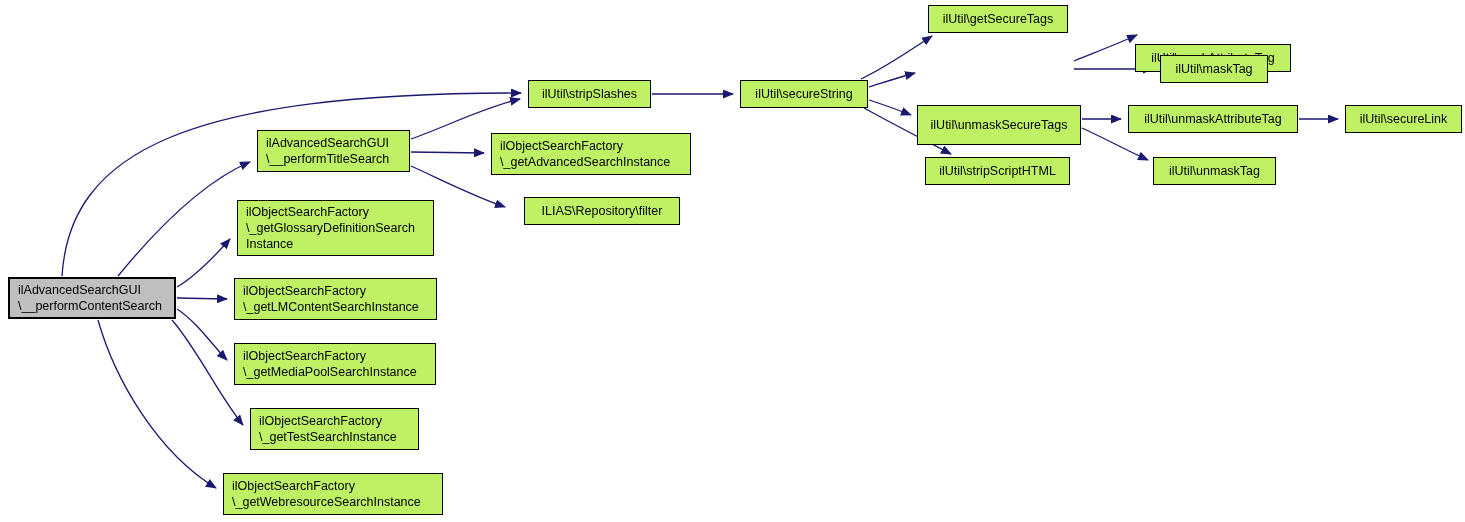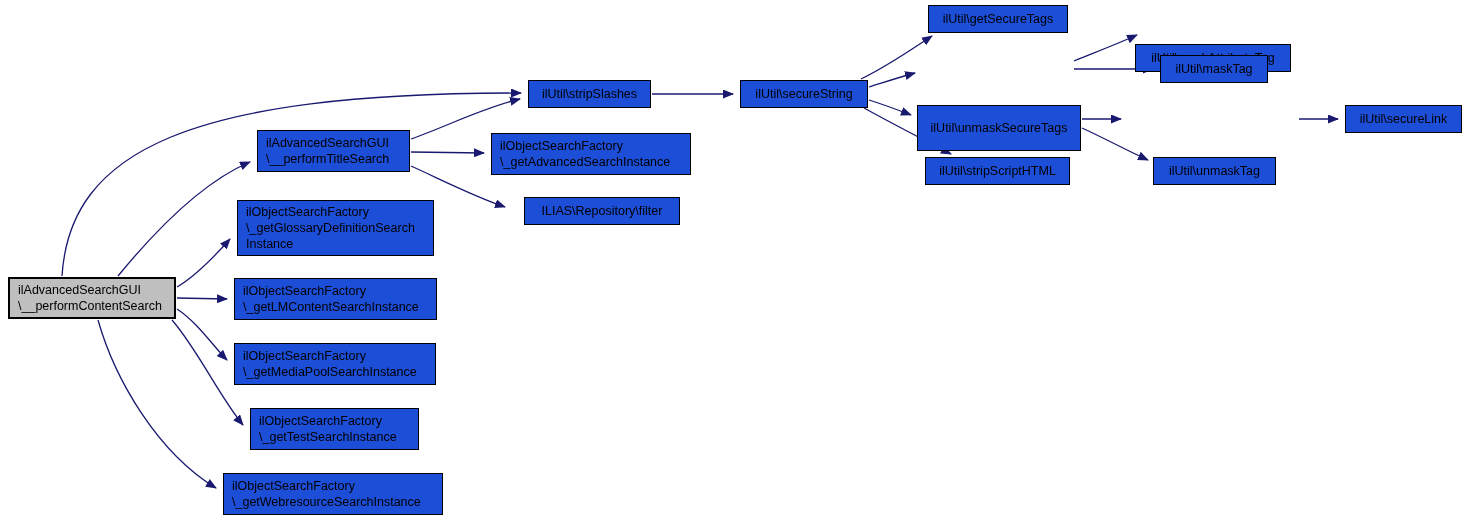--- a/index.html
+++ b/index.html
@@ -18,21 +18,21 @@
   .edges {
     position: absolute;
     left: 0;
     top: 0;
     width: 1465px;
     height: 522px;
   }
   .node {
     position: absolute;
     box-sizing: border-box;
-    background: #1d4ed8;
+    background: #bef264;
     border: 1px solid #000000;
     color: #000000;
     font-size: 12.5px;
     line-height: 16px;
     white-space: pre-line;
     display: flex;
     align-items: center;
     justify-content: center;
     text-align: center;
     padding: 2px 8px;
@@ -110,26 +110,27 @@
   <div class="node multi" style="left:491px; top:133px; width:200px; height:42px;">ilObjectSearchFactory
 \_getAdvancedSearchInstance</div>
 
   <div class="node" style="left:512px; top:197px; width:156px; height:28px;margin-left:12px;">ILIAS\Repository\filter</div>
 
   <div class="node" style="left:740px; top:80px; width:128px; height:28px;text-align:right;">ilUtil\secureString</div>
 
   <div class="node" style="left:928px; top:5px; width:140px; height:28px;">ilUtil\getSecureTags</div>
 
 
-  <div class="node" style="left:917px; top:105px; width:164px; height:46px;">ilUtil\unmaskSecureTags</div>
+  <div class="node" style="left:917px; top:105px; width:164px; height:40px;">ilUtil\unmaskSecureTags</div>
 
   <div class="node" style="left:925px; top:157px; width:145px; height:28px;">ilUtil\stripScriptHTML</div>
 
   <div class="node" style="left:1135px; top:5px; width:156px; height:28px;margin-top:39px;">ilUtil\maskAttributeTag</div>
 
   <div class="node" style="left:1160px; top:55px; width:108px; height:28px;">ilUtil\maskTag</div>
 
+  <div class="node" style="left:1128px; top:105px; width:170px; height:28px;">ilUtil\unmaskAttributeTag</div>
 
   <div class="node" style="left:1153px; top:157px; width:123px; height:28px;text-align:center;">ilUtil\unmaskTag</div>
 
   <div class="node" style="left:1345px; top:105px; width:117px; height:28px;">ilUtil\secureLink</div>
 
 </div>
 
 </body></html>

